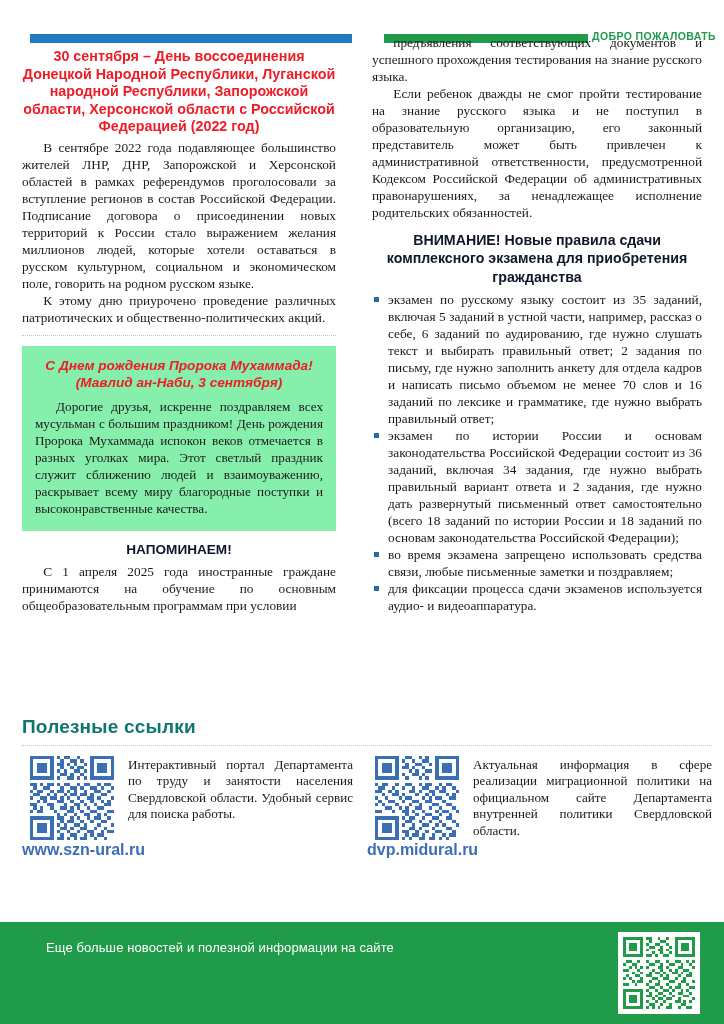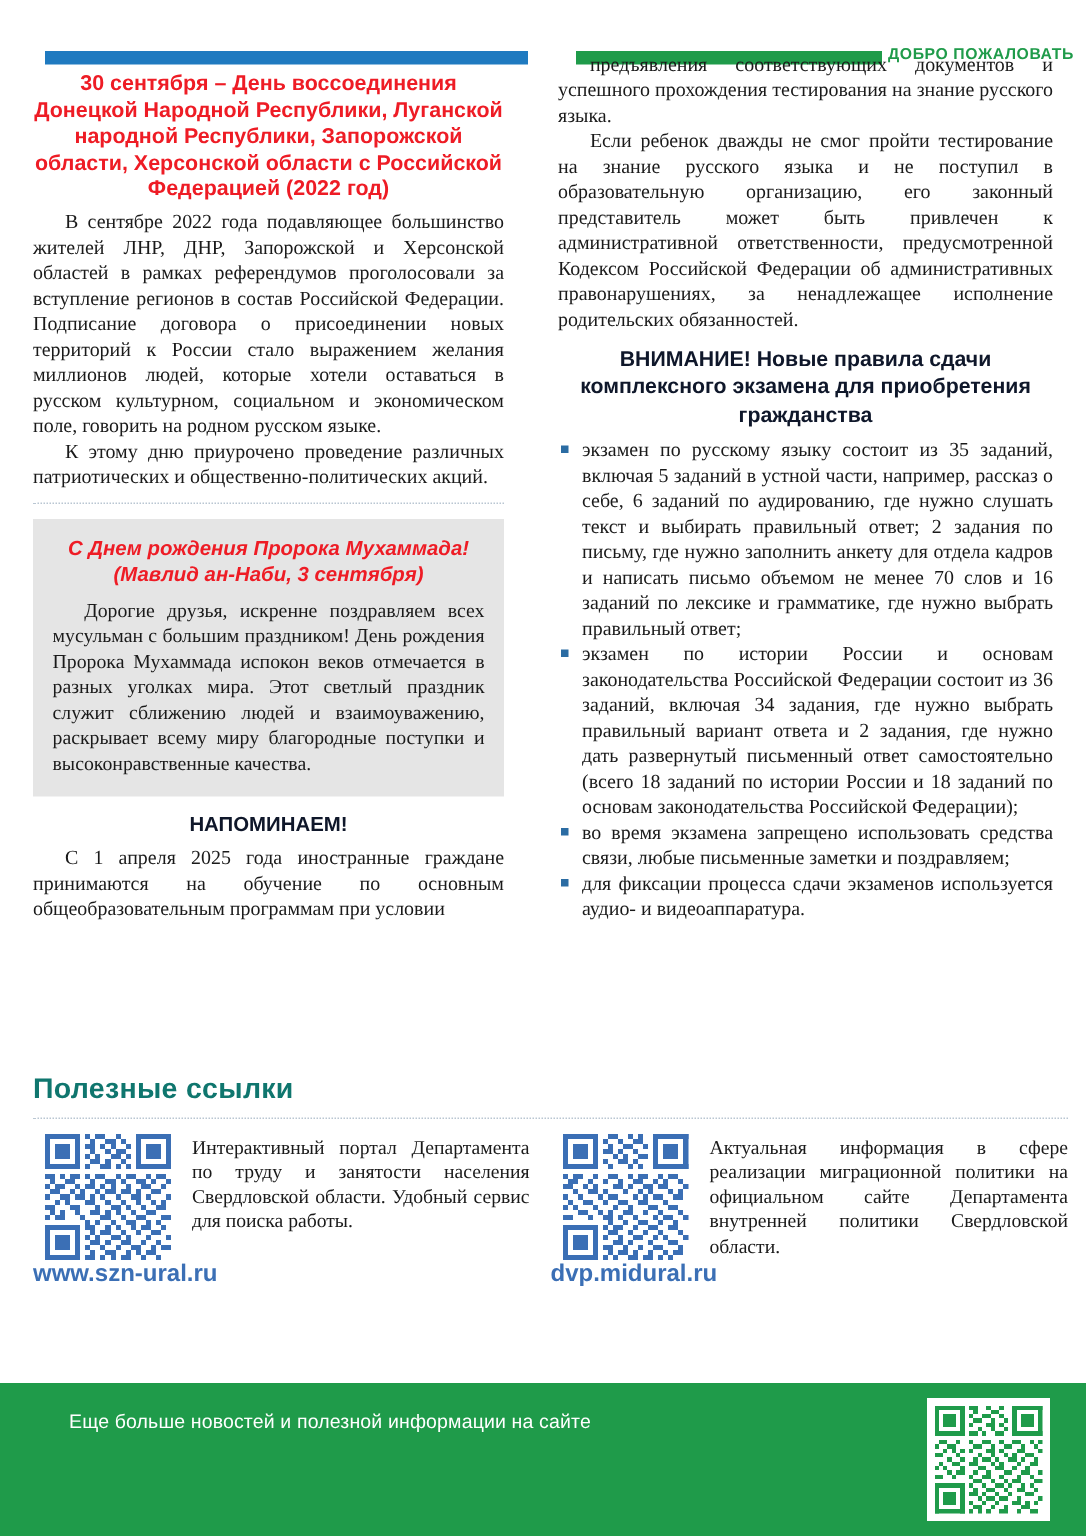--- a/index.html
+++ b/index.html
@@ -102,21 +102,21 @@
   }
   .divider-wide {
     border: 0;
     border-top: 1px dotted #b9c6d2;
     margin: 7px 0 10px 0;
     height: 0;
   }
 
   
   .green-box {
-    background: #e5e5e5;
+    background: #86efac;
     padding: 11px 13px 13px 13px;
     box-sizing: border-box;
   }
   .green-box .gb-title {
     margin: 0 0 8px 0;
     text-align: center;
     color: #ee1c25;
     font-family: "Liberation Sans", sans-serif;
     font-style: italic;
     font-weight: bold;

